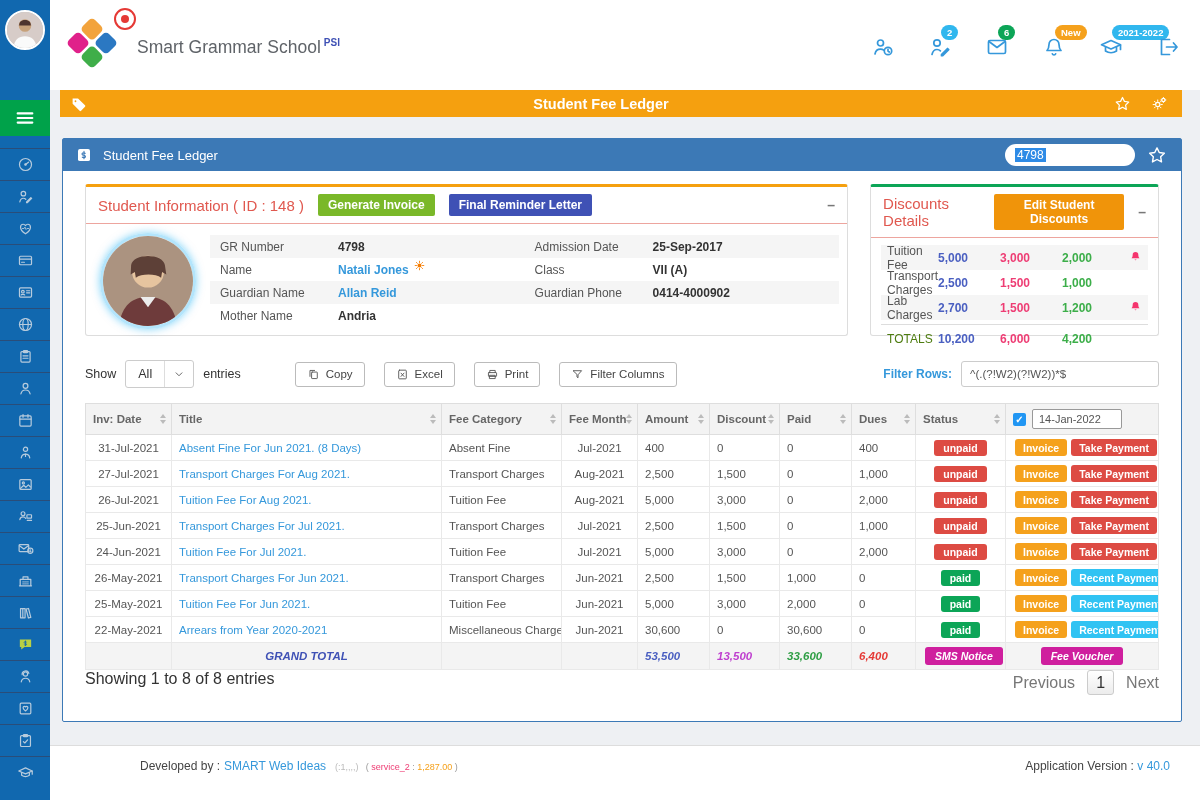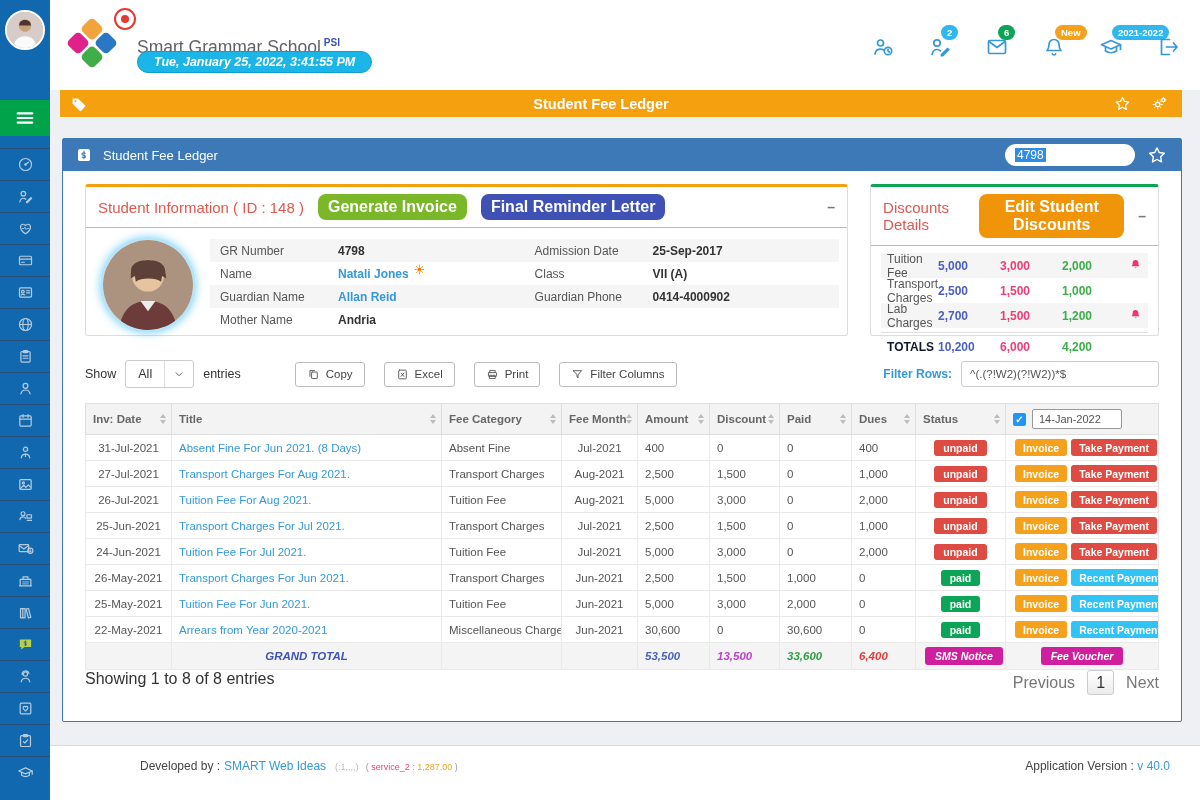--- a/index.html
+++ b/index.html
@@ -50,21 +50,21 @@
   .panel-hd .star{width:20px;height:20px;margin:0 14px 0 12px;cursor:pointer}
   .panel-body{padding:13px 22px}
 
   
   .cards{display:flex;gap:22px}
   .card{border:1px solid #ddd;border-radius:3px;background:#fff;height:152px}
   .card.student{width:794px;border-top:3px solid #f5a00f}
   .card.discounts{flex:1;border-top:3px solid #0ca557}
   .card-hd{display:flex;align-items:center;gap:14px;padding:7px 12px;border-bottom:1px solid #eda59e}
   .card-hd h2{font-size:15px;color:#e0584f;font-weight:normal}
-  .btn{border-radius:8px;color:#fff;font-size:16px;font-weight:bold;padding:4px 10px;cursor:pointer;border:none;font-family:inherit}
+  .btn{border-radius:2px;color:#fff;font-size:12px;font-weight:bold;padding:4px 10px;cursor:pointer;border:none;font-family:inherit}
   .btn.green{background:#7ab829}
   .btn.indigo{background:#3f51b5}
   .btn.orange{background:#f0940a}
   .collapse{margin-left:auto;color:#777;font-weight:bold;cursor:pointer;font-size:14px}
   .student-body{display:flex;align-items:center;padding:9px 8px 9px 14px}
   .photo{width:96px;height:96px;border-radius:50%;overflow:hidden;border:3px solid #b3e5fc;box-shadow:0 0 9px rgba(3,169,244,.5);flex:0 0 auto}
   .photo svg{width:100%;height:100%;display:block}
   .sfields{flex:1;display:grid;grid-template-columns:1fr 1fr;margin-left:14px}
   .sfield{display:flex;align-items:center;height:23px;padding:0 10px;font-size:12px}
   .sfield.odd{background:#f5f5f5}
@@ -75,21 +75,21 @@
 
   .dis-body{padding:7px 10px}
   .drow{display:flex;align-items:center;height:25px;padding:0 6px;font-size:12px}
   .drow.odd{background:#f5f5f5}
   .dlabel{flex:1;color:#555}
   .dnum{width:62px;font-weight:bold}
   .dnum.blue{color:#4a5fc1}.dnum.pink{color:#ee3d74}.dnum.green{color:#3cae49}
   .dbell{width:18px;text-align:right}
   .dbell .ic{width:13px;height:13px;color:#f5346d}
   .dtotals{display:flex;align-items:center;height:28px;border-top:1px solid #ddd;margin-top:4px;padding:0 6px;font-size:12px}
-  .dtotals .dlabel{font-weight:bold;color:#0f172a}
+  .dtotals .dlabel{font-weight:normal;color:#4d7c0f}
 
   
   .controls{display:flex;align-items:center;margin-top:24px;font-size:12.5px;color:#333}
   .show-select{display:flex;align-items:center;border:1px solid #ccc;border-radius:3px;height:28px;margin:0 9px;cursor:pointer;background:#fff}
   .show-select .val{padding:0 12px;border-right:1px solid #ddd;height:100%;display:flex;align-items:center}
   .show-select .ic{width:14px;height:14px;margin:0 7px;color:#666}
   .tbl-btns{display:flex;gap:19px;margin-left:54px}
   .tbtn{display:flex;align-items:center;gap:6px;border:1px solid #bbb;border-radius:3px;background:#fff;padding:5px 11px;font-size:11.5px;color:#444;cursor:pointer;font-family:inherit}
   .tbtn .ic{width:13px;height:13px;color:#555}
   .filter-rows{margin-left:auto;display:flex;align-items:center;gap:9px}
@@ -336,21 +336,20 @@
       <rect x="6" y="19" width="16" height="16" rx="4" transform="rotate(45 14 27)" fill="#e0218a"></rect>
       <rect x="19" y="6" width="16" height="16" rx="4" transform="rotate(45 27 14)" fill="#f2a33c"></rect>
       <rect x="32" y="19" width="16" height="16" rx="4" transform="rotate(45 40 27)" fill="#2b78c2"></rect>
       <rect x="19" y="32" width="16" height="16" rx="4" transform="rotate(45 27 40)" fill="#3fae49"></rect>
     </svg>
   </div>
   <div class="logo-badge">
       <i></i>
     </div>
   <div class="school"><span>Smart Grammar School</span><sup>PSI</sup></div>
-  <div class="datepill">Tue, January 25, 2022, 3:41:55 PM</div>
   <div class="hicons">
       <div class="hicon"><span class="ic "><svg viewBox="0 0 24 24" fill="none" stroke="currentColor" stroke-width="1.7" stroke-linecap="round" stroke-linejoin="round">
             <circle cx="9.5" cy="8" r="3"></circle>
             <path d="M4 19c.6-3 2.8-4.8 5.5-4.8 1.2 0 2.3.3 3.2 1"></path>
             <circle cx="17" cy="16" r="3.7"></circle>
             <path d="M17 14.3V16l1.3 1"></path>
           </svg></span></div>
       <div class="hicon"><span class="ic "><svg viewBox="0 0 24 24" fill="none" stroke="currentColor" stroke-width="1.7" stroke-linecap="round" stroke-linejoin="round">
             <circle cx="9" cy="8" r="3.2"></circle>
             <path d="M4 19.5c.7-3.3 2.8-5 5-5 1.3 0 2.5.5 3.4 1.4"></path>

